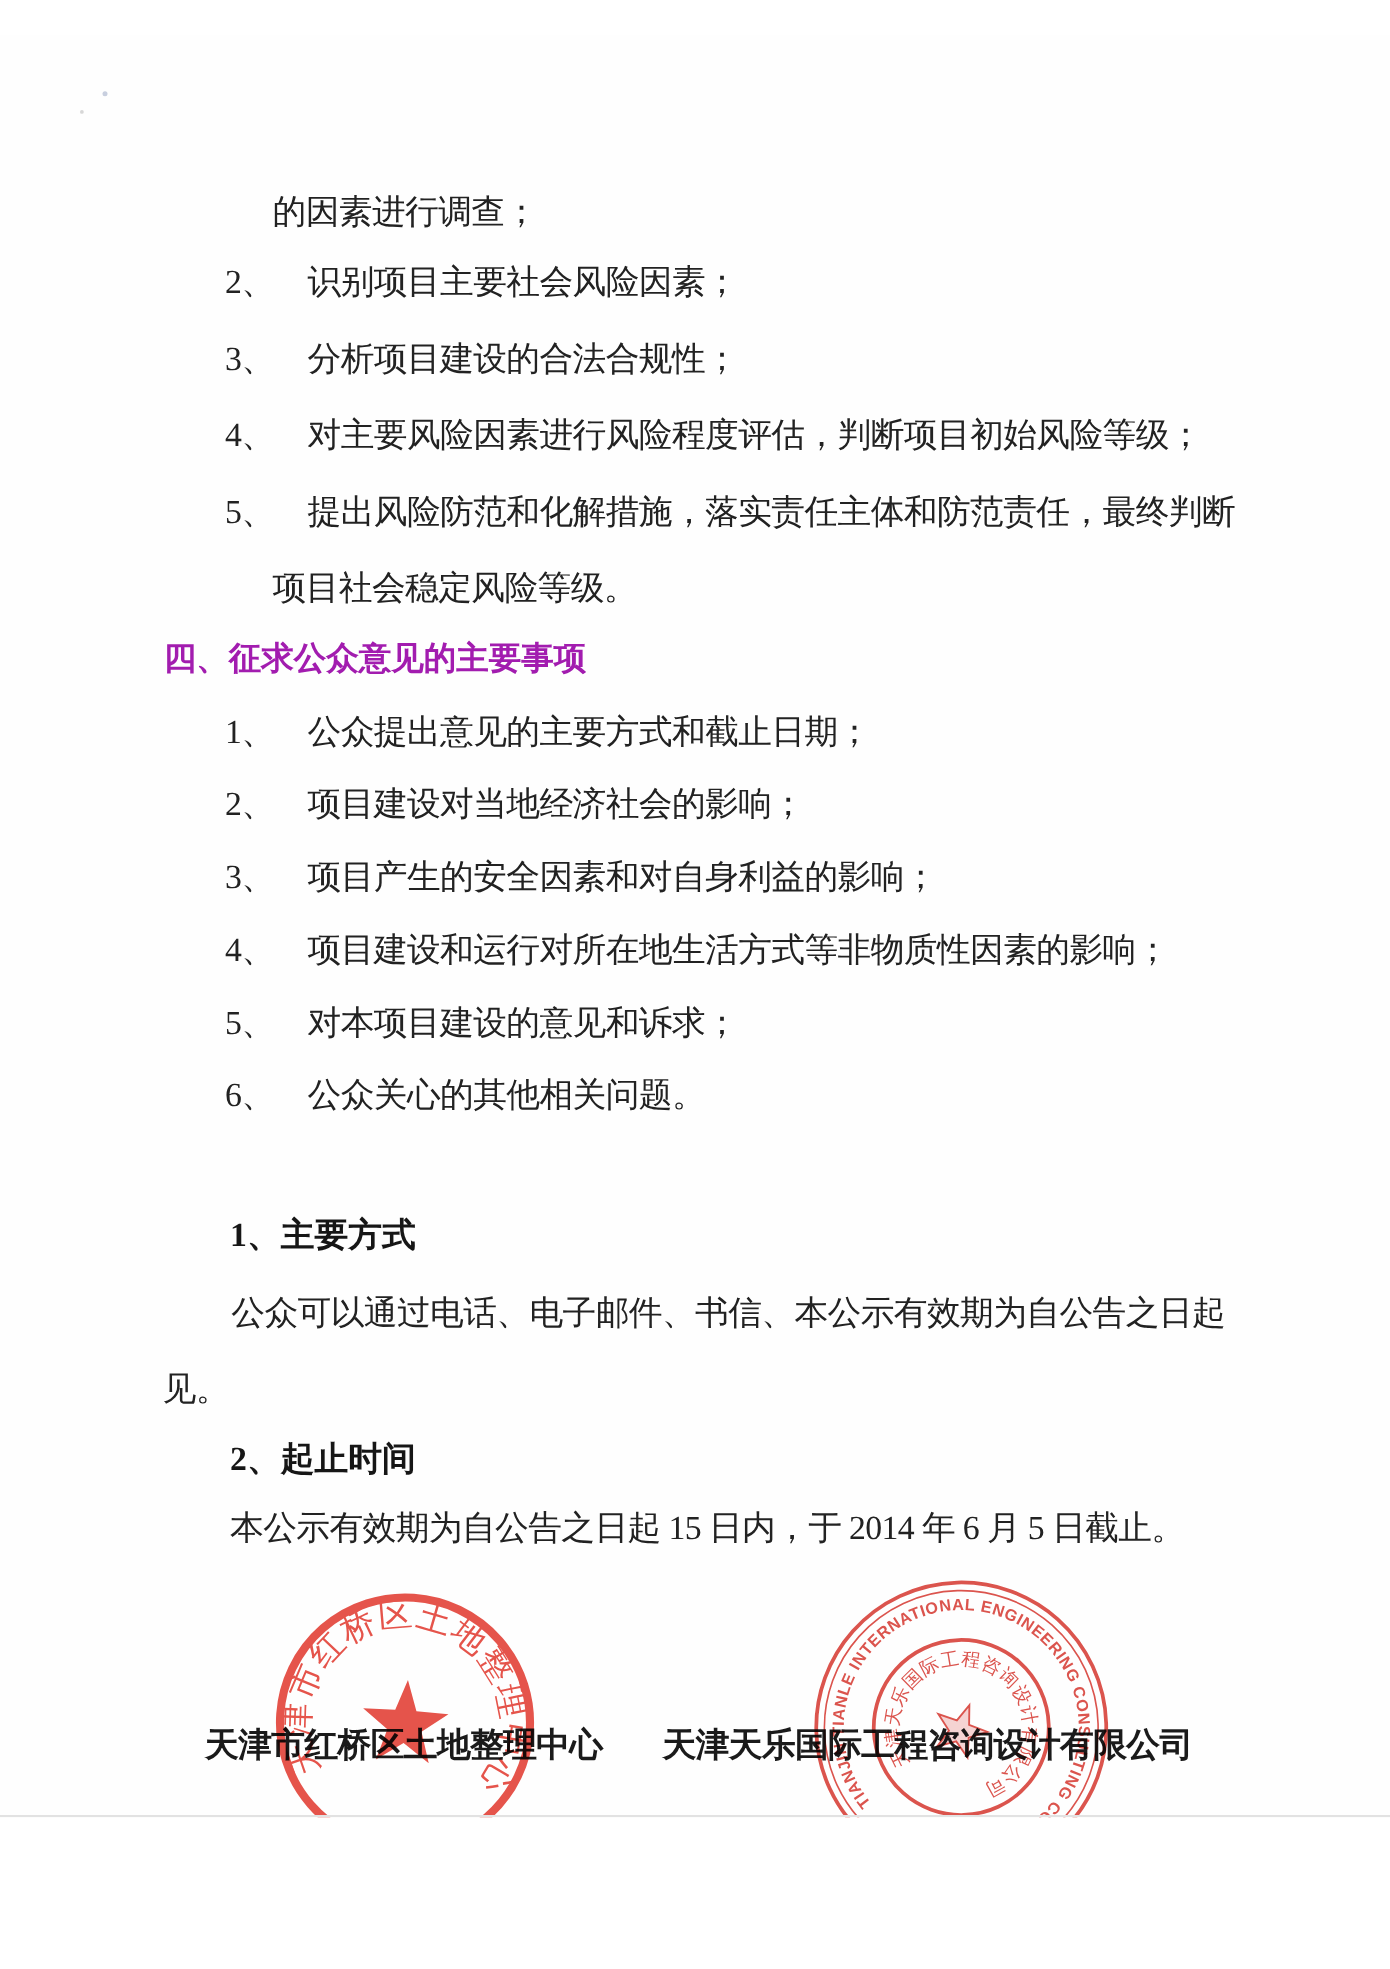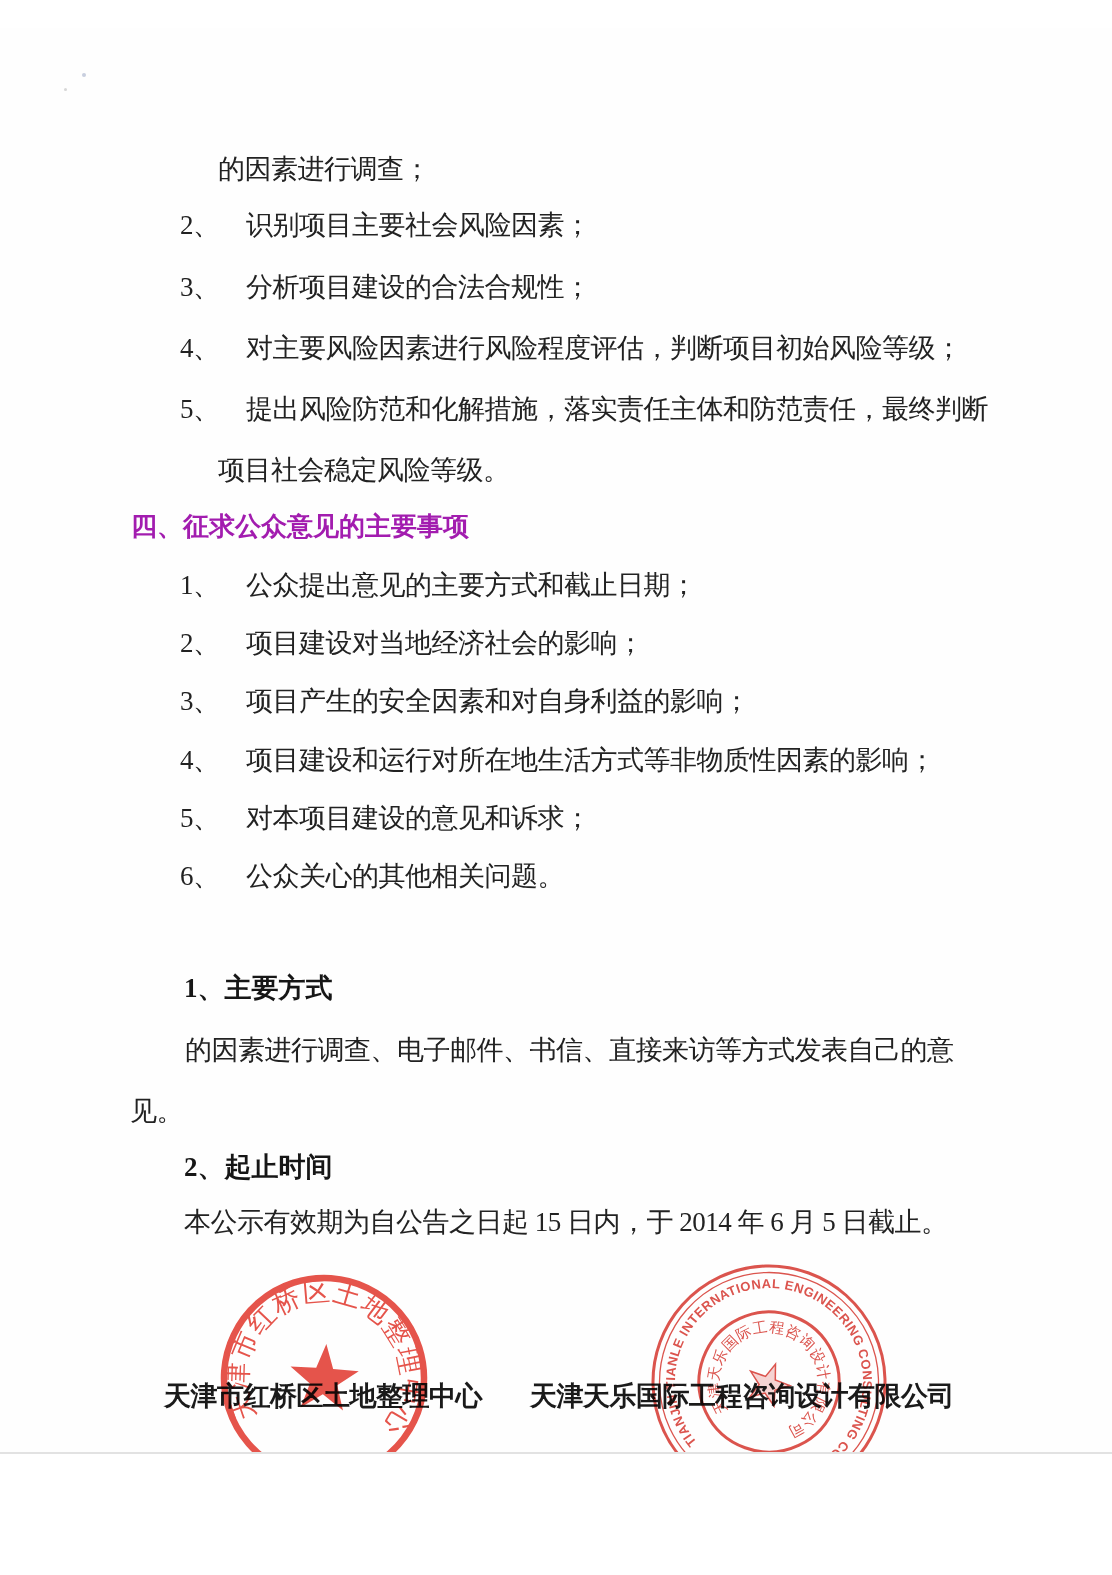--- a/index.html
+++ b/index.html
@@ -92,21 +92,21 @@
   <div class="l" style="top:774px">
     <span class="num">5、</span>
     <span class="itxt">对本项目建设的意见和诉求；</span>
   </div>
   <div class="l" style="top:832px">
     <span class="num">6、</span>
     <span class="itxt">公众关心的其他相关问题。</span>
   </div>
 
   <div class="l sh" style="top:944px">1、主要方式</div>
-  <div class="l para" style="top:1006px">的因素进行调查、电子邮件、书信、直接来访等方式发表自己的意</div>
+  <div class="l para" style="top:1006px">公众可以通过电话、电子邮件、书信、本公示有效期为自公告之日起</div>
   <div class="l" style="top:1067px;left:130px;width:auto">见。</div>
   <div class="l sh" style="top:1123px">2、起止时间</div>
   <div class="l" style="top:1178px;left:184px;width:auto">本公示有效期为自公告之日起 15 日内，于 2014 年 6 月 5 日截止。</div>
 
   <div class="l orgline" style="top:1352px">
     <span class="org-left">天津市红桥区土地整理中心</span>
     <span class="org-right">天津天乐国际工程咨询设计有限公司</span>
   </div>
 
   <svg class="stamp" style="left:212px;top:1238px" width="224" height="224" viewBox="0 0 224 224">

